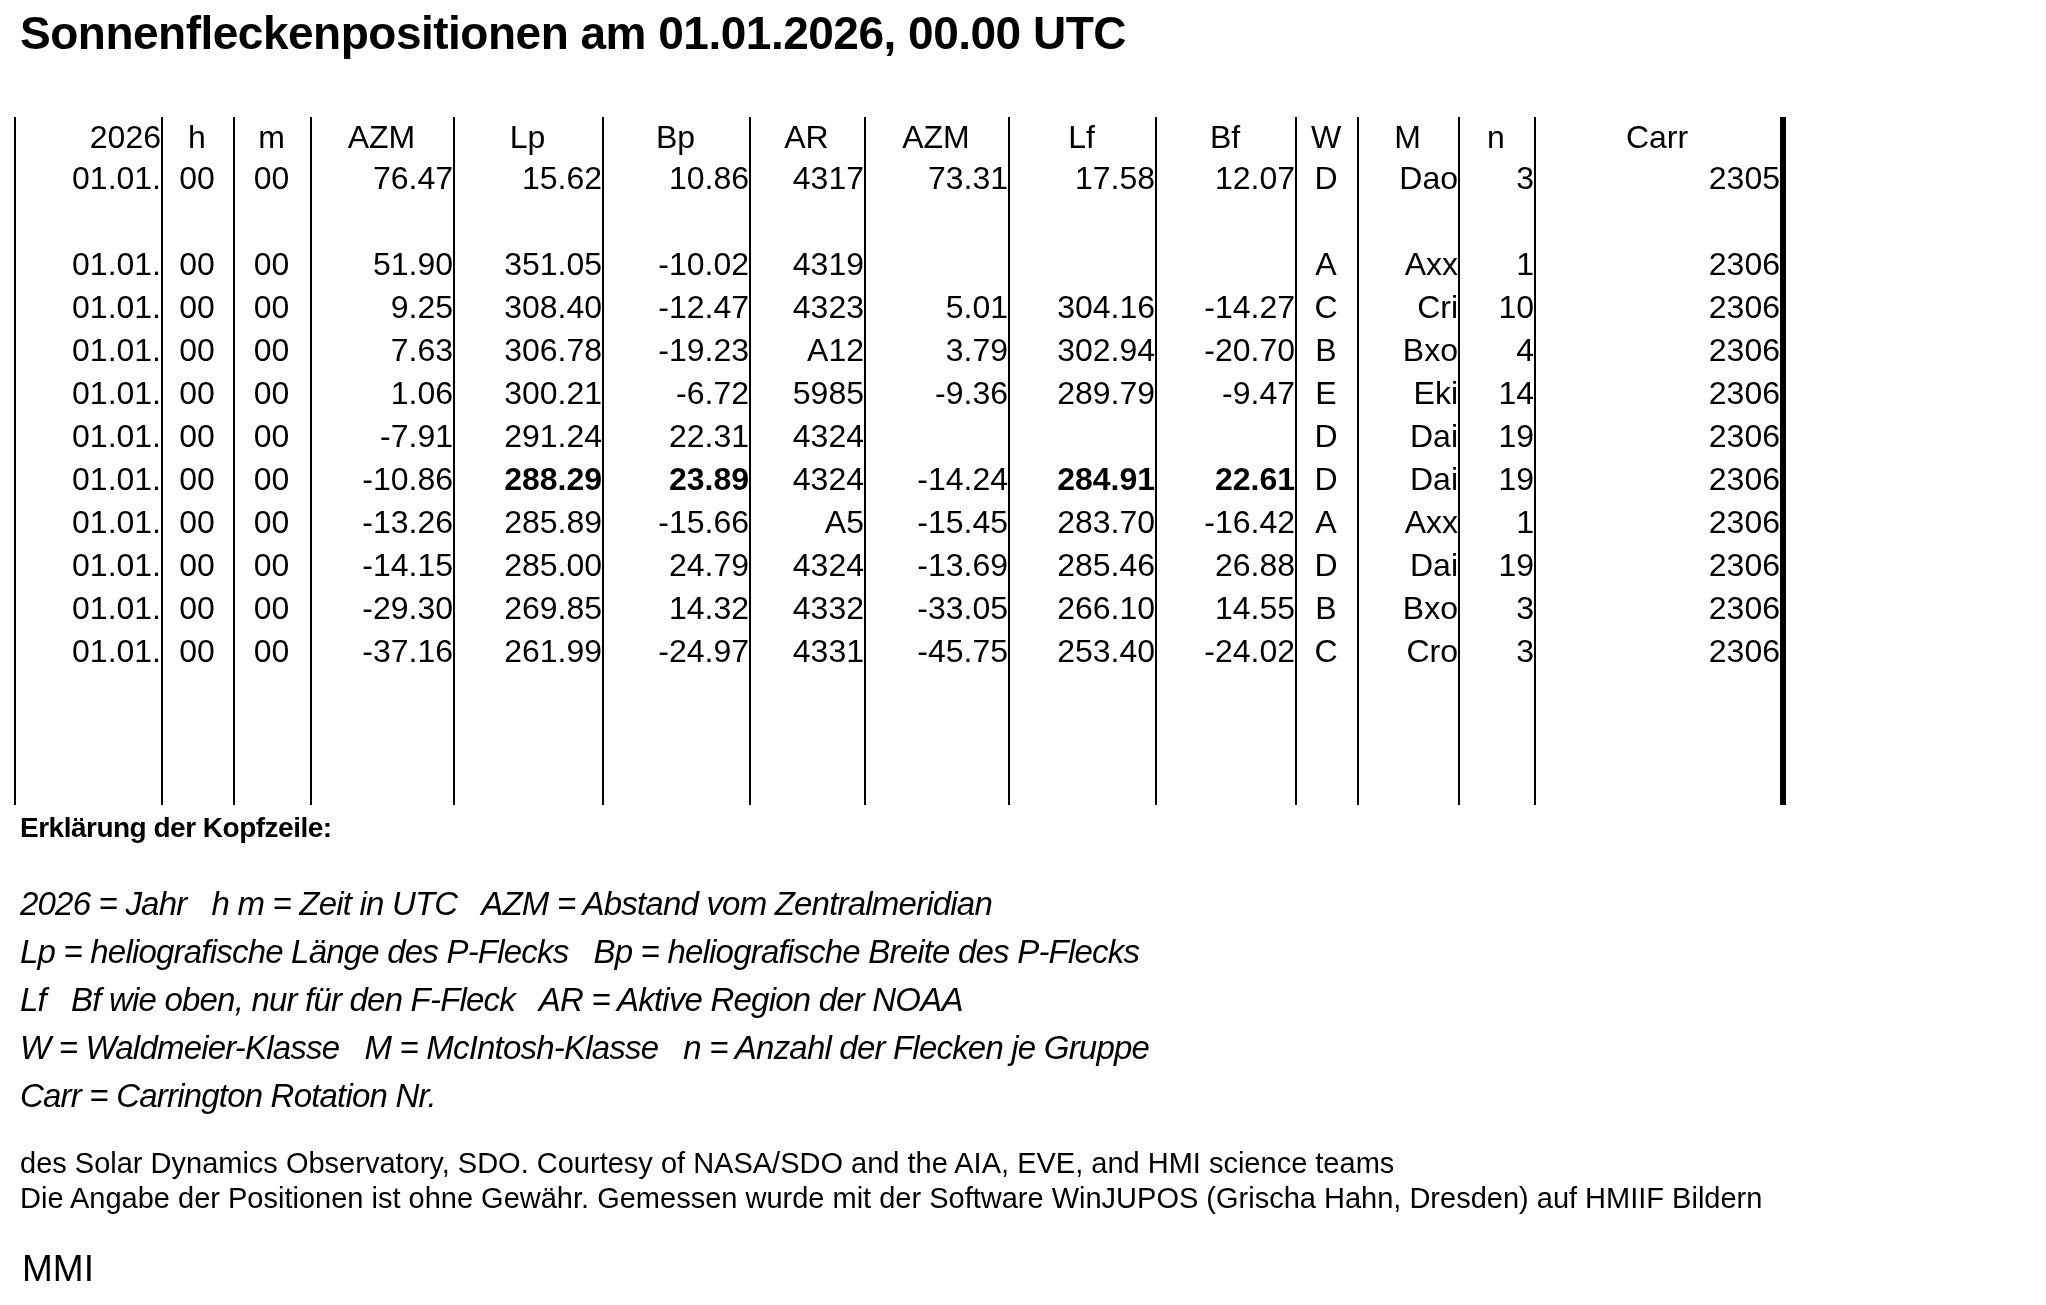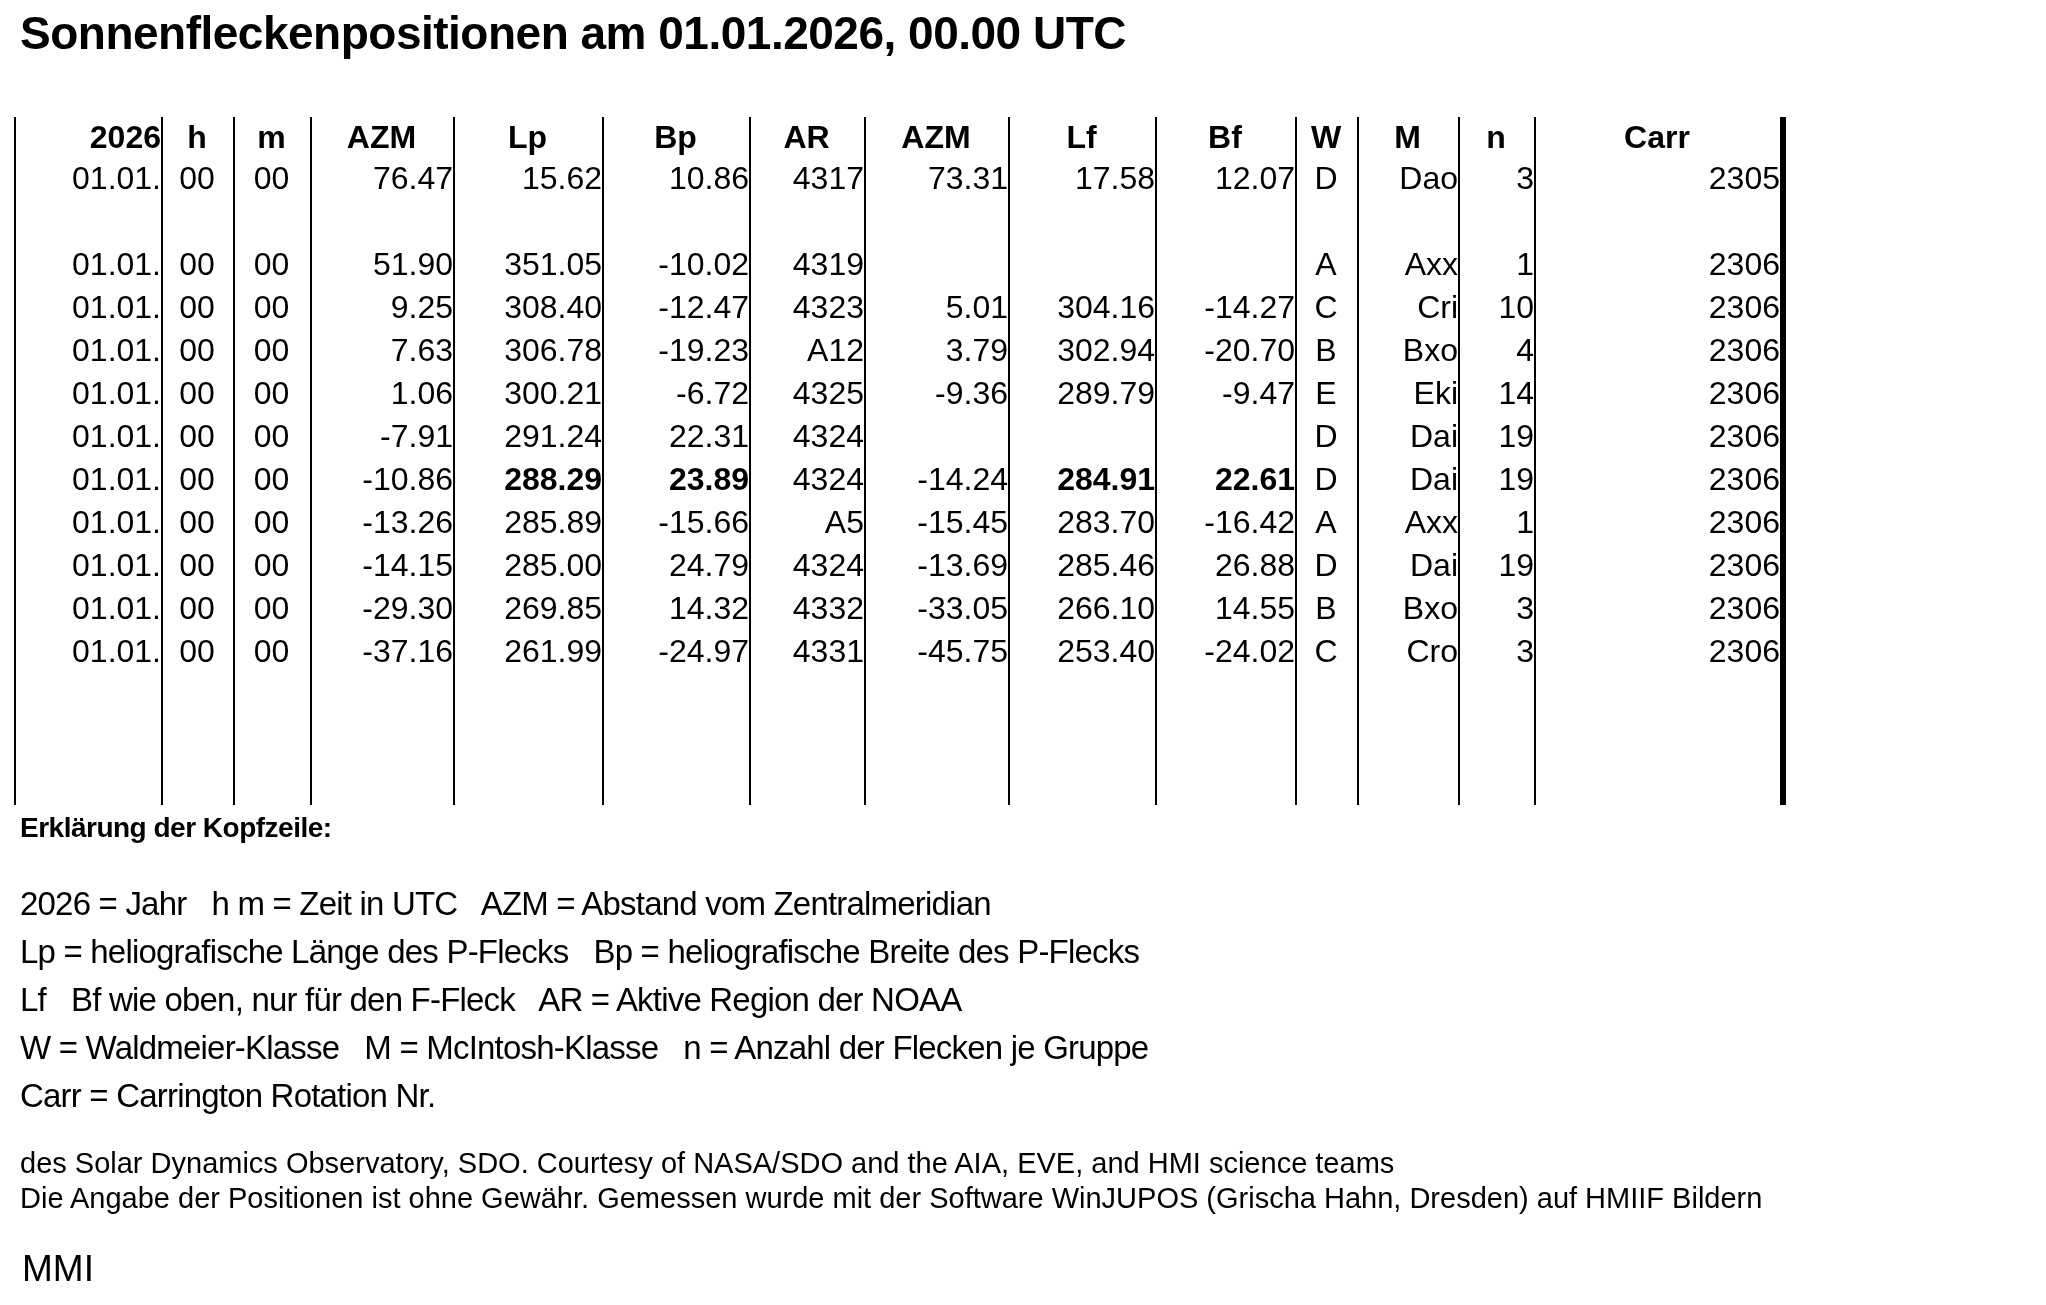--- a/index.html
+++ b/index.html
@@ -19,40 +19,40 @@
   
   .tablewrap { position:absolute; left:14px; top:117px; width:1772px; height:688px; }
   .gridlines { position:absolute; left:0; top:0; width:100%; height:100%; }
   .vline { position:absolute; top:0; width:2px; height:688px; background:#000; }
   .vline.thick { width:6px; }
 
   table.sun { position:absolute; left:0; top:0; border-collapse:collapse; table-layout:fixed; width:1766px; }
   table.sun th, table.sun td {
     font-size:32px; padding:0; overflow:hidden; white-space:nowrap; vertical-align:middle;
   }
-  table.sun th { font-weight:bold; }
+  table.sun th { font-weight:normal; }
   tr.hdr  { height:40px; }
   tr.drow { height:43px; }
   .alR { text-align:right; }
   .alC { text-align:center; }
   .pr8  { padding-right:8px; }
   .pr10 { padding-right:10px; }
   .pr12 { padding-right:12px; }
   .pr14 { padding-right:14px; }
   .pr16 { padding-right:16px; }
   td.b  { font-weight:bold; }
 
   
   .legend-h {
     position:absolute; left:20px; top:812px;
     font-size:28px; font-weight:bold; letter-spacing:-0.5px; white-space:pre;
   }
   .legend { position:absolute; left:20px; top:880px; }
   .legend .lline {
-    height:48px; line-height:48px; font-size:33px; letter-spacing:-0.8px; white-space:pre;
+    height:48px; line-height:48px; font-size:33px; letter-spacing:-0.8px; white-space:pre;font-style:italic;
   }
 
   
   .footnote { position:absolute; left:20px; top:1146px; }
   .footnote .fline { height:35px; line-height:35px; font-size:29px; white-space:pre; }
 
   .sig { position:absolute; left:22px; top:1248px; font-size:37px; white-space:pre; }
 </style>
 </head>
 <body>
@@ -195,21 +195,21 @@
             <td class="alR pr14">4</td>
             <td class="alR pr16">2306</td>
           </tr>
           <tr class="drow">
             <td class="alR pr8">01.01.</td>
             <td class="alC">00</td>
             <td class="alC">00</td>
             <td class="alR pr10">1.06</td>
             <td class="alR pr10">300.21</td>
             <td class="alR pr10">-6.72</td>
-            <td class="alR pr10">4325</td>
+            <td class="alR pr10">5985</td>
             <td class="alR pr10">-9.36</td>
             <td class="alR pr10">289.79</td>
             <td class="alR pr10">-9.47</td>
             <td class="alC">E</td>
             <td class="alR pr12">Eki</td>
             <td class="alR pr14">14</td>
             <td class="alR pr16">2306</td>
           </tr>
           <tr class="drow">
             <td class="alR pr8">01.01.</td>

